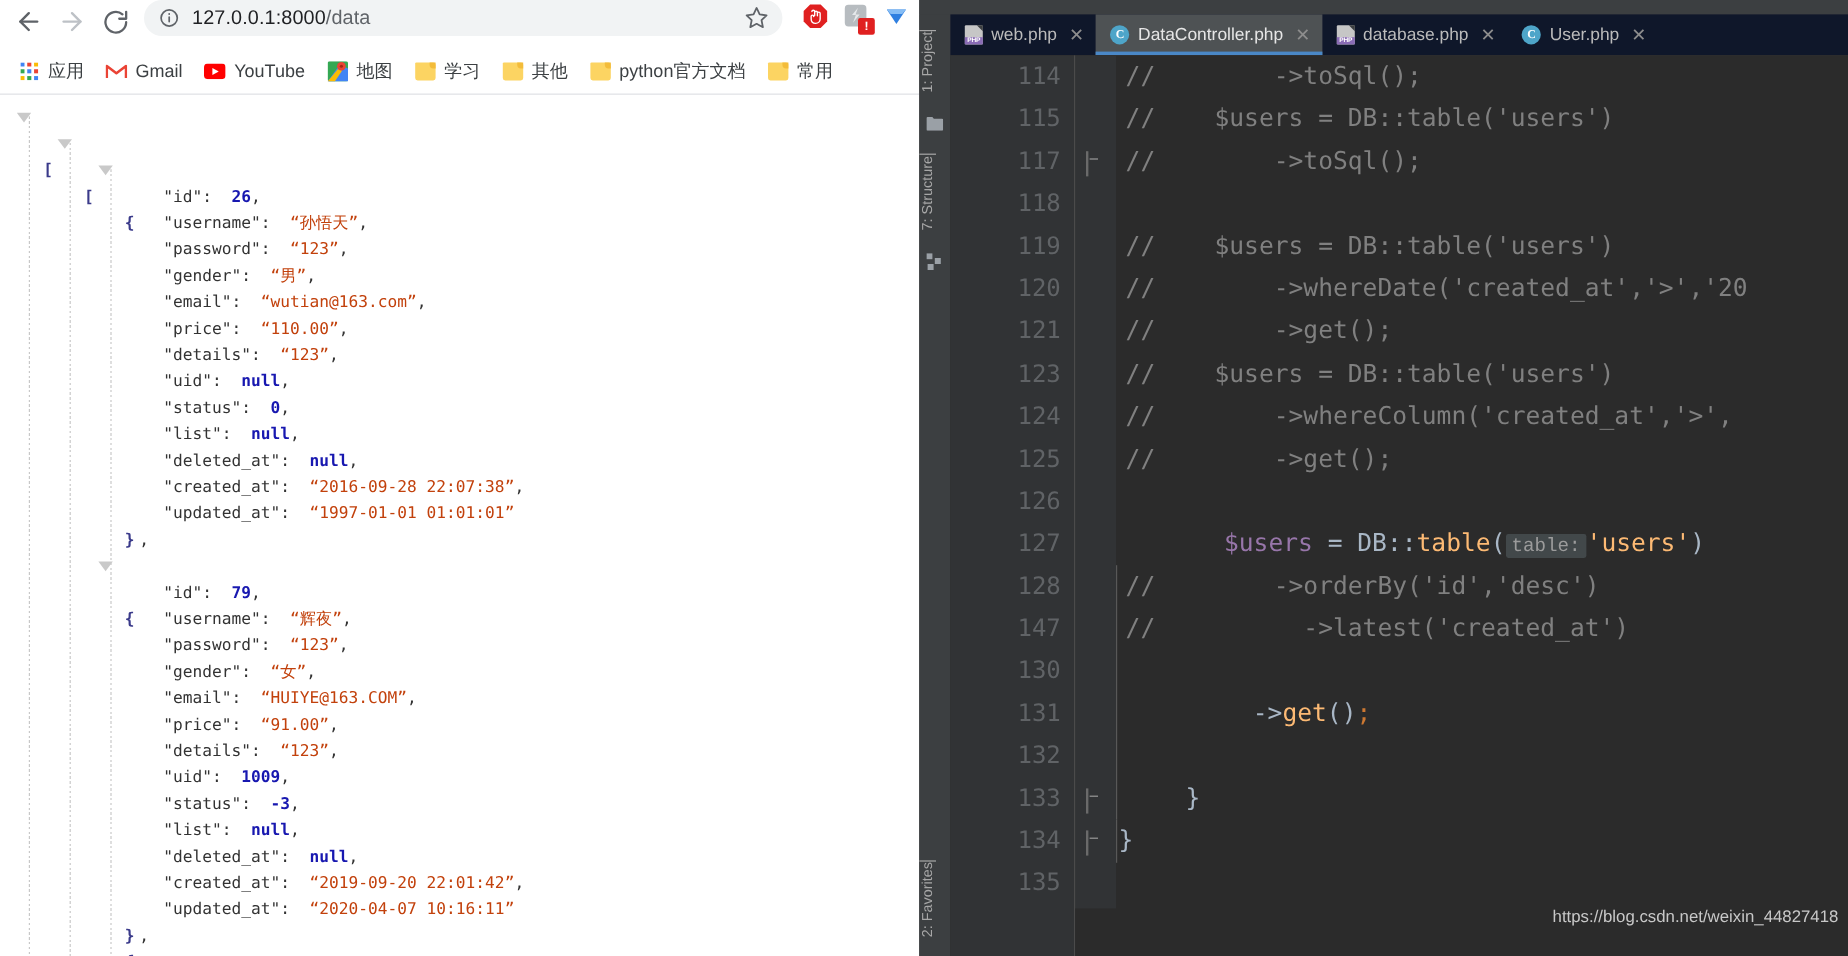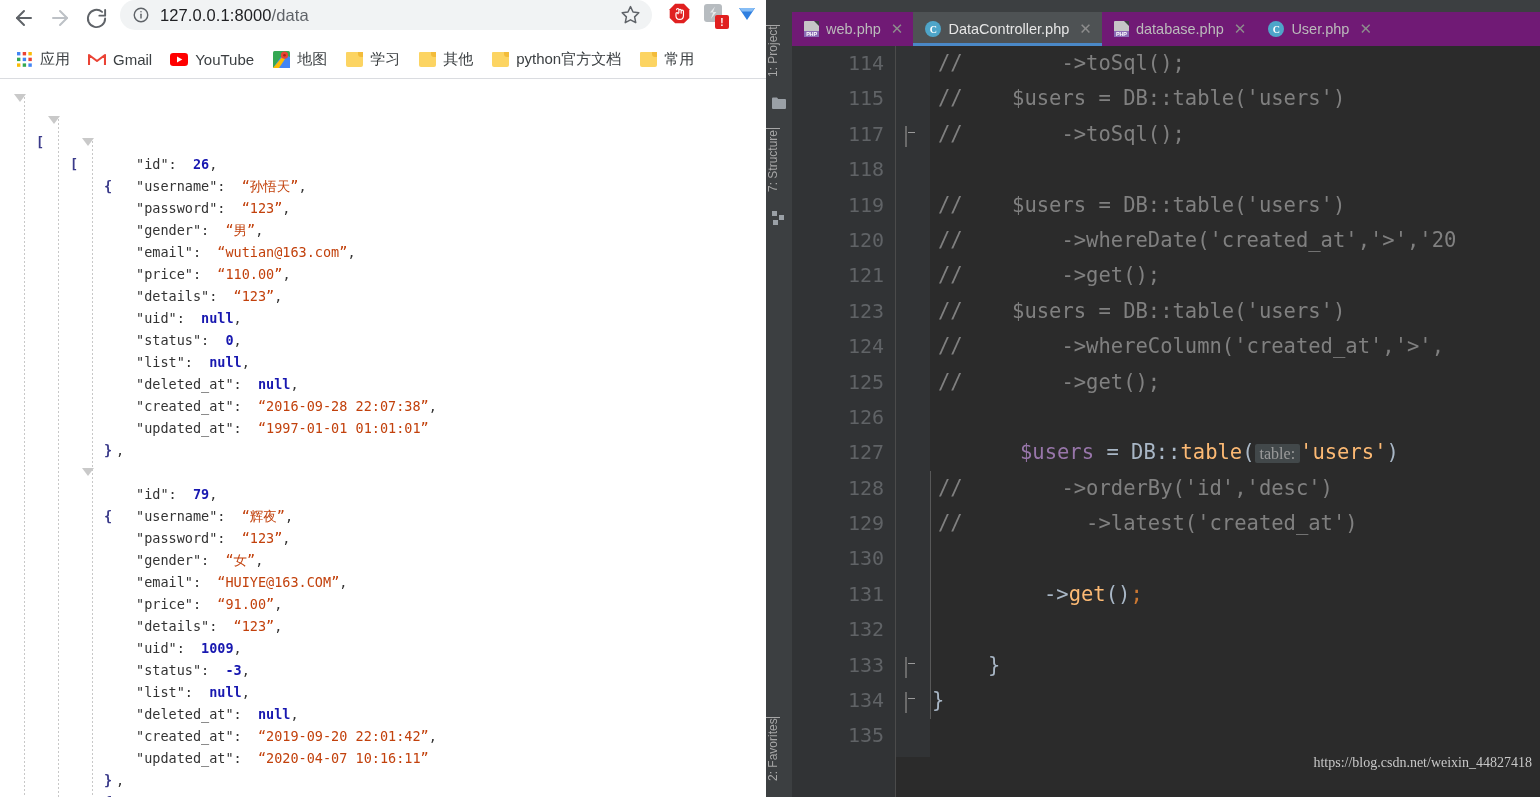--- a/index.html
+++ b/index.html
@@ -99,21 +99,21 @@
     writing-mode:vertical-rl; transform:rotate(180deg);
     font-family:"Liberation Sans",sans-serif; font-size:12px;
     color:#a7a7a7; white-space:nowrap; text-align:center;
   }
   .vlabel u { text-decoration:none; border-bottom:1px solid #a7a7a7; }
   .ts-ico { position:absolute; left:6px; width:14px; height:14px; }
 
   
   .tabbar {
     position:absolute; left:26px; top:12px; right:0; height:34px;
-    background:#701a75; display:flex; align-items:stretch;
+    background:#0f172a; display:flex; align-items:stretch;
     font-family:"Liberation Sans",sans-serif;
   }
   .tab {
     display:flex; align-items:center; gap:7px; padding:0 10px 0 12px;
     font-size:14.5px; color:#bbbbbb; position:relative; white-space:nowrap;
   }
   .tab.active { background:#4e5254; color:#e6e6e6; }
   .tab.active:after {
     content:""; position:absolute; left:0; right:0; bottom:0; height:3px; background:#4a88c7;
   }
@@ -159,39 +159,39 @@
   }
   .cm { color:#808080; }            
   .var { color:#9876aa; }
   .op  { color:#a9b7c6; }
   .fn  { color:#fdba74; }
   .str { color:#fdba74; }
   .kw  { color:#cc7832; }
   .cls { color:#a9b7c6; }
   .hintchip {
     background:#42484a; color:#9b9b9b; font-size:16px; padding:1px 5px;
-    border-radius:2px; font-family:Liberation Serif, serif;
+    border-radius:2px; font-family:Liberation Mono, monospace;
   }
   .redbox {
     border:2px solid #e03030; border-radius:2px; padding:0 6px;
     display:inline-block; line-height:30px; margin-left:-6px;
   }
   .foldmark {
     position:absolute; left:113px; width:15px; height:15px;
   }
   .foldmark .house {
     width:13px; height:13px; border:1px solid #6a6a6a; position:relative;
     background:#313335;
   }
   .foldmark .house:before{
     content:""; position:absolute; left:2px; top:5px; width:7px; height:1px; background:#9a9a9a;
   }
   .watermark {
     position:absolute; right:8px; bottom:26px;
-    font-family:Liberation Serif, serif; font-size:14px; color:#c8c8c8;
+    font-family:Liberation Sans, sans-serif; font-size:14px; color:#c8c8c8;
   }
   .bottom-bar{
     position:absolute; left:104px; right:0; bottom:0; height:40px; background:#2b2b2b;
   }
 </style>
 </head>
 <body>
 
 <div class="screen">
 
@@ -498,21 +498,21 @@
           <span class="lnum">127</span>
           <span class="ctext" style="left:228px;"><span class="var">$users</span><span class="op"> = </span><span class="cls">DB</span><span class="op">::</span><span class="fn">table</span><span class="op">(</span><span class="hintchip">table:</span><span class="str">'users'</span><span class="op">)</span></span>
         </div>
 
         <div class="crow">
           <span class="lnum">128</span>
           <span class="ctext"><span class="cm">//</span><span class="cm">        -&gt;orderBy('id','desc')</span></span>
         </div>
 
         <div class="crow">
-          <span class="lnum">129</span>
+          <span class="lnum">147</span>
           <span class="ctext"><span class="cm">//</span><span class="cm">          -&gt;latest('created_at')</span></span>
         </div>
 
         <div class="crow">
           <span class="lnum">130</span>
         </div>
 
         <div class="crow">
           <span class="lnum">131</span>
           <span class="ctext" style="left:252px;"><span class="op">-&gt;</span><span class="fn">get</span><span class="op">()</span><span class="kw">;</span></span>

